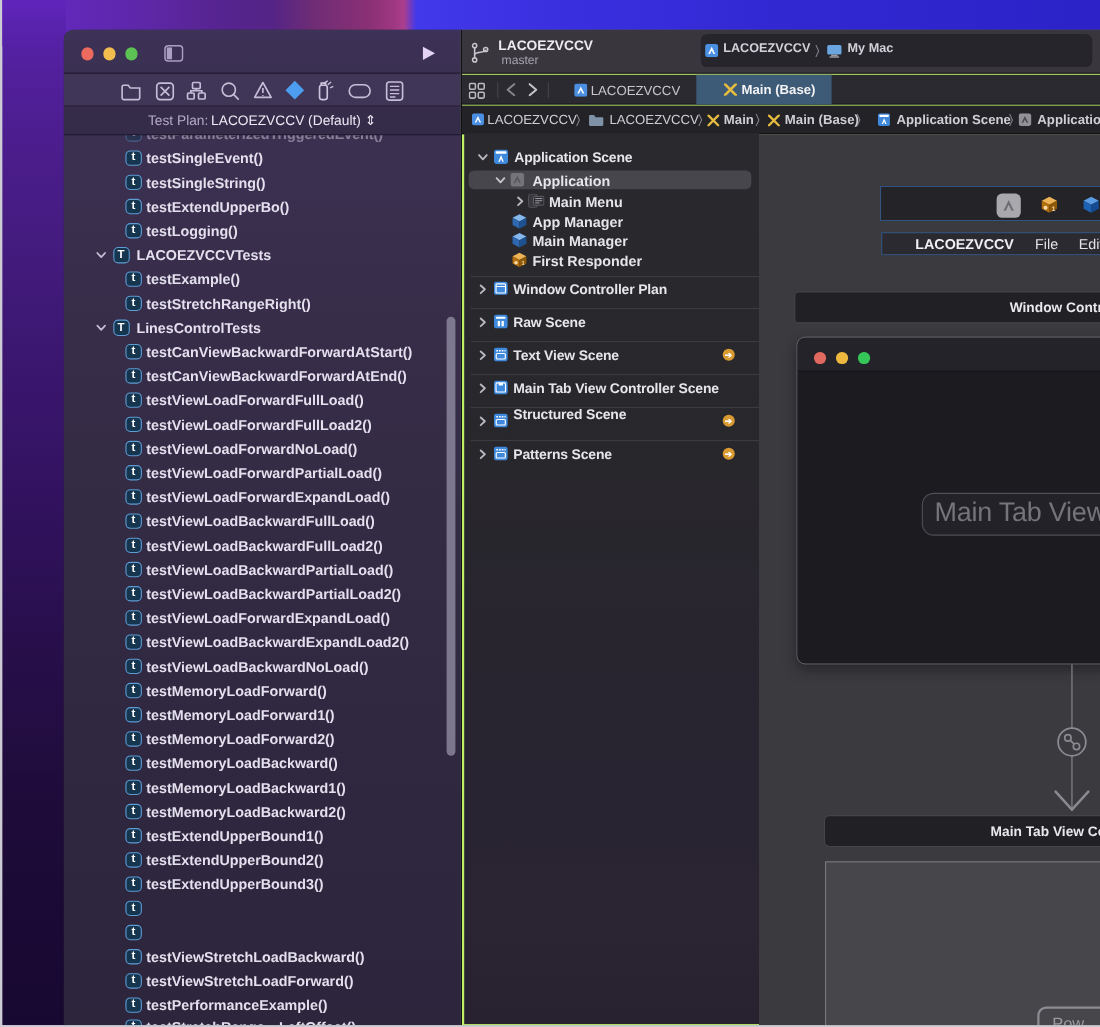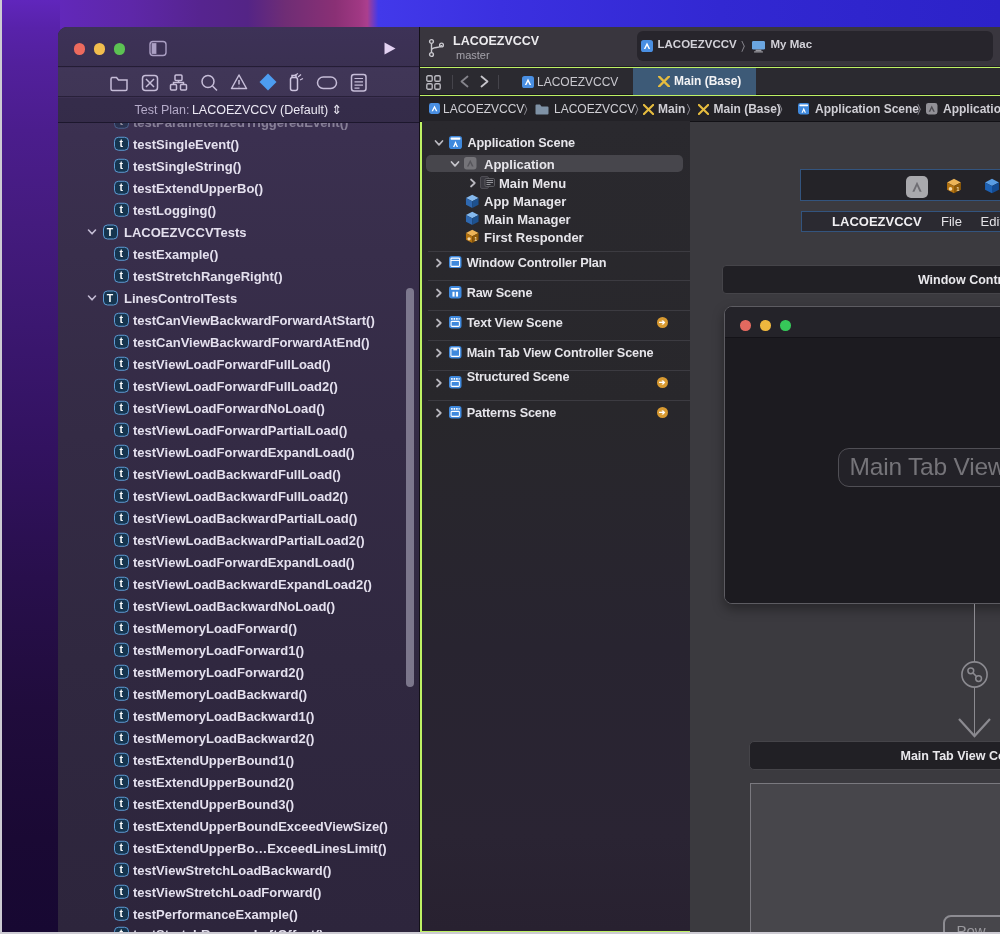--- a/index.html
+++ b/index.html
@@ -244,25 +244,23 @@
       <div class="row" style="top:648.0px;">
             <div class="tbox">t</div>
             <div class="txt">testExtendUpperBound2()</div>
           </div>
       <div class="row" style="top:670.0px;">
             <div class="tbox">t</div>
             <div class="txt">testExtendUpperBound3()</div>
           </div>
       <div class="row" style="top:692.0px;">
             <div class="tbox">t</div>
-            <div class="txt">testExtendUpperBoundExceedViewSize()</div>
           </div>
       <div class="row" style="top:714.0px;">
             <div class="tbox">t</div>
-            <div class="txt">testExtendUpperBo…ExceedLinesLimit()</div>
           </div>
       <div class="row" style="top:736.0px;">
             <div class="tbox">t</div>
             <div class="txt">testViewStretchLoadBackward()</div>
           </div>
       <div class="row" style="top:758.0px;">
             <div class="tbox">t</div>
             <div class="txt">testViewStretchLoadForward()</div>
           </div>
       <div class="row" style="top:780.0px;">

